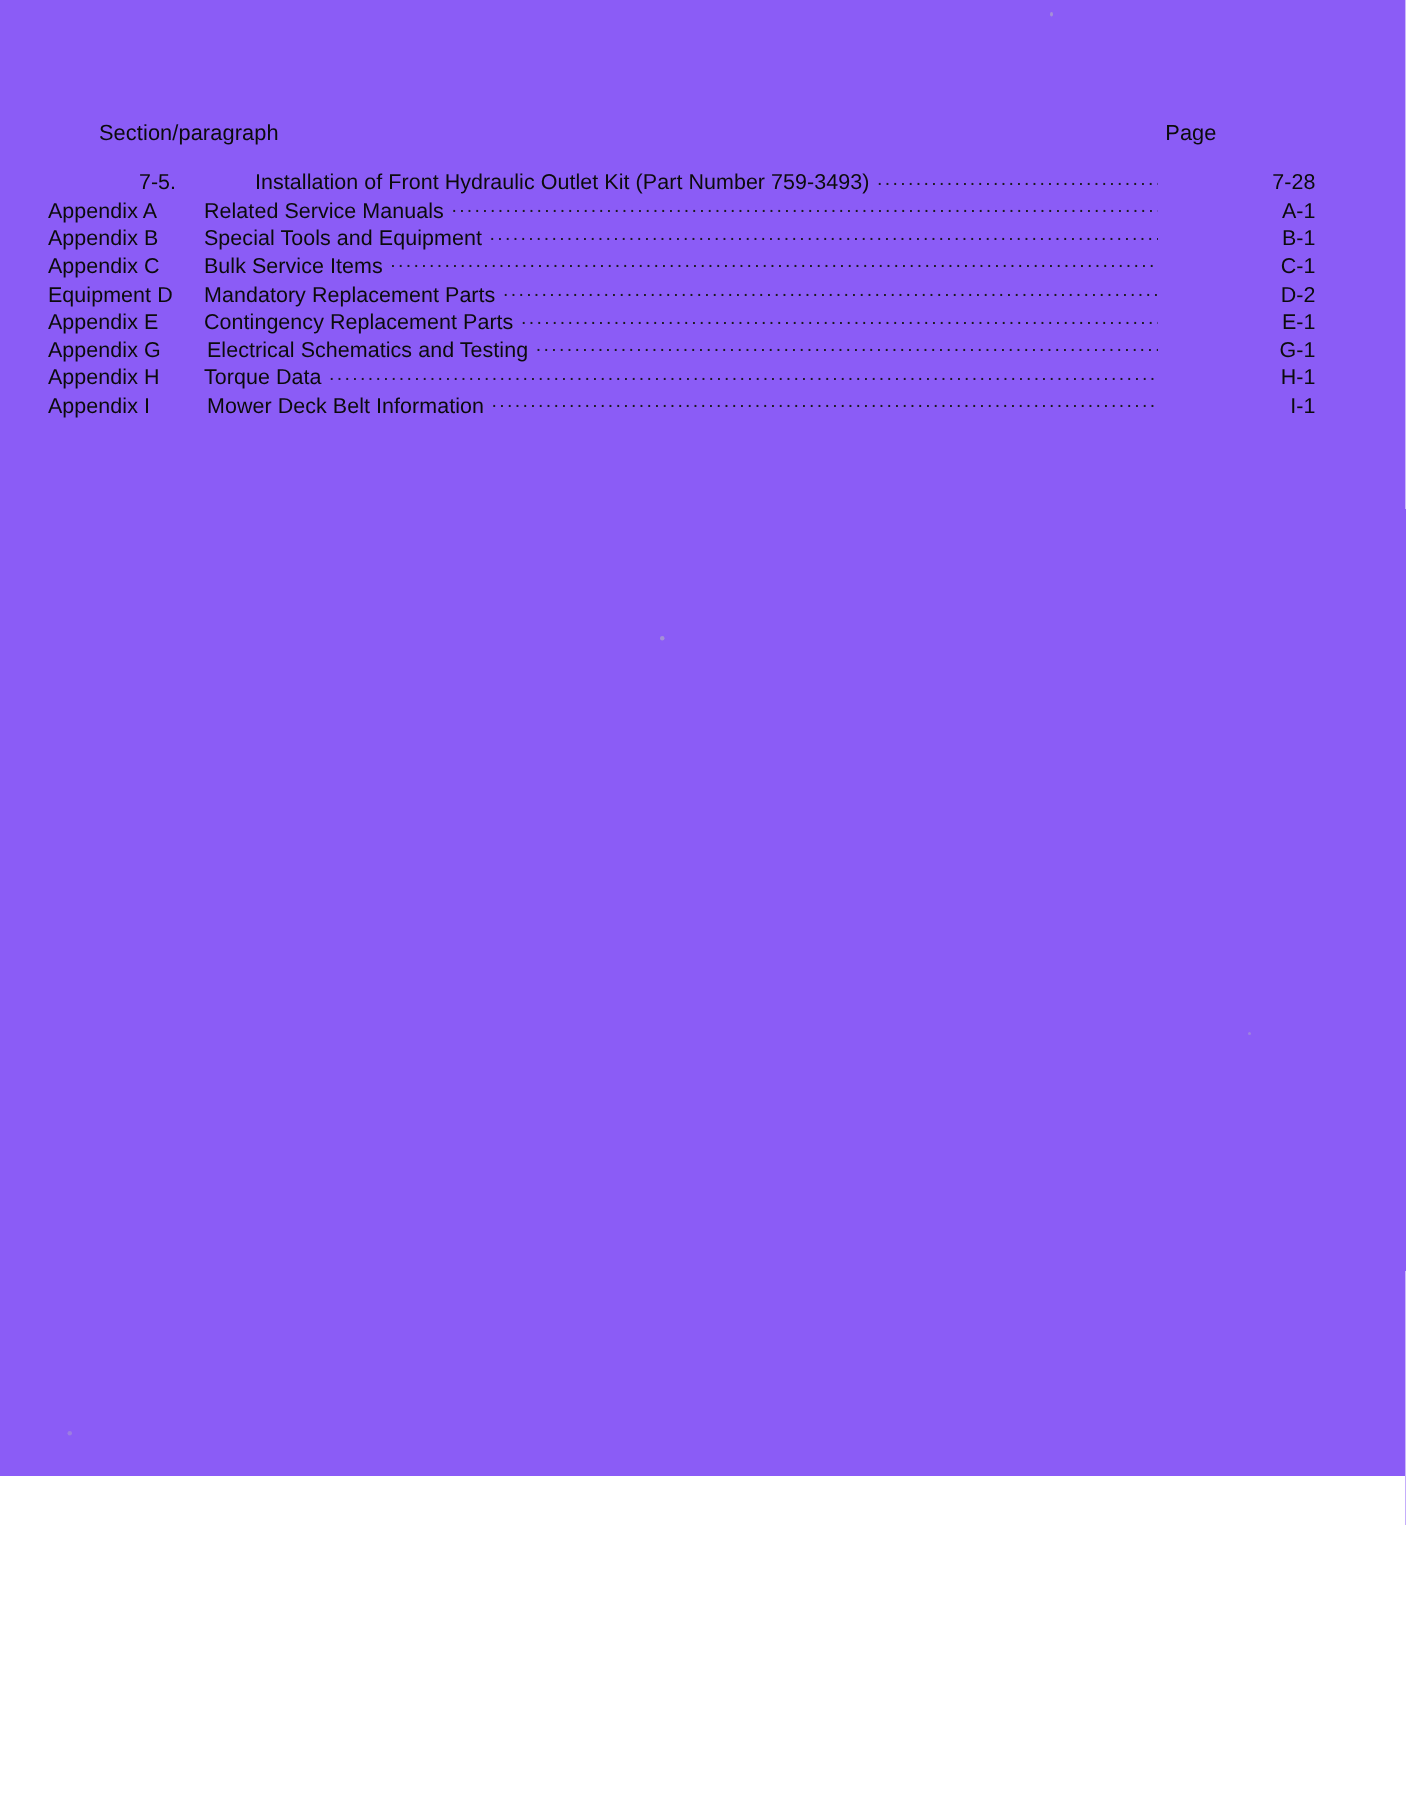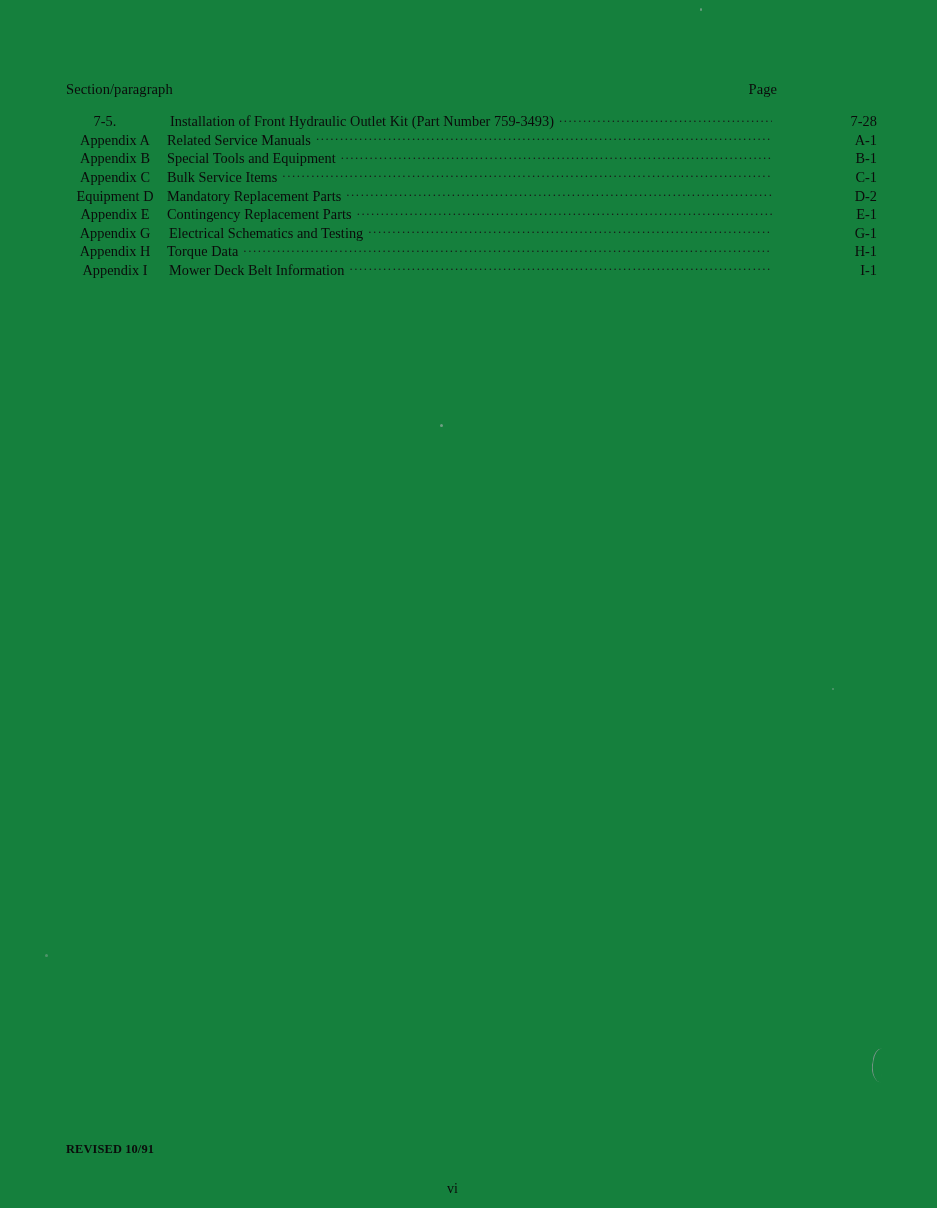--- a/index.html
+++ b/index.html
@@ -5,24 +5,24 @@
 <style>
   html, body {
     margin: 0;
     padding: 0;
     background: #ffffff;
   }
 
   .page {
     position: relative;
     width: 937px;
-    height: 1208px;
-    background: #15803d;
+    height: 984px;
+    background: #8b5cf6;
     overflow: hidden;
-    font-family: Liberation Serif, serif;
+    font-family: Liberation Sans, sans-serif;
     color: #0b0b0b;
     -webkit-font-smoothing: antialiased;
   }
 
   
   .speck {
     position: absolute;
     background: #b9b9bd;
     border-radius: 50%;
     opacity: .55;
@@ -50,21 +50,21 @@
     width: 805px;
     display: flex;
     justify-content: space-between;
     align-items: baseline;
     font-size: 14.5px;
     letter-spacing: .005em;
   }
   .toc-header .hdr-left { white-space: nowrap; }
   .toc-header .hdr-right {
     white-space: nowrap;
-    margin-right: 94px;
+    margin-right: 60px;
   }
 
   
   .toc-list {
     position: absolute;
     left: 0;
     top: 112px;
     width: 937px;
   }
 
@@ -73,24 +73,24 @@
     align-items: baseline;
     height: 18.6px;
     font-size: 14.3px;
     letter-spacing: .003em;
     white-space: nowrap;
   }
 
   
   .row-label {
     width: 104px;
-    padding-left: 63px;
+    padding-left: 32px;
     box-sizing: content-box;
     flex: 0 0 auto;
-    text-align: center;
+    text-align: left;
   }
   .toc-row.numbered .row-label {
     text-align: center;
     padding-left: 40px;
     width: 130px;
   }
 
   
   .row-title {
     flex: 0 0 auto;

